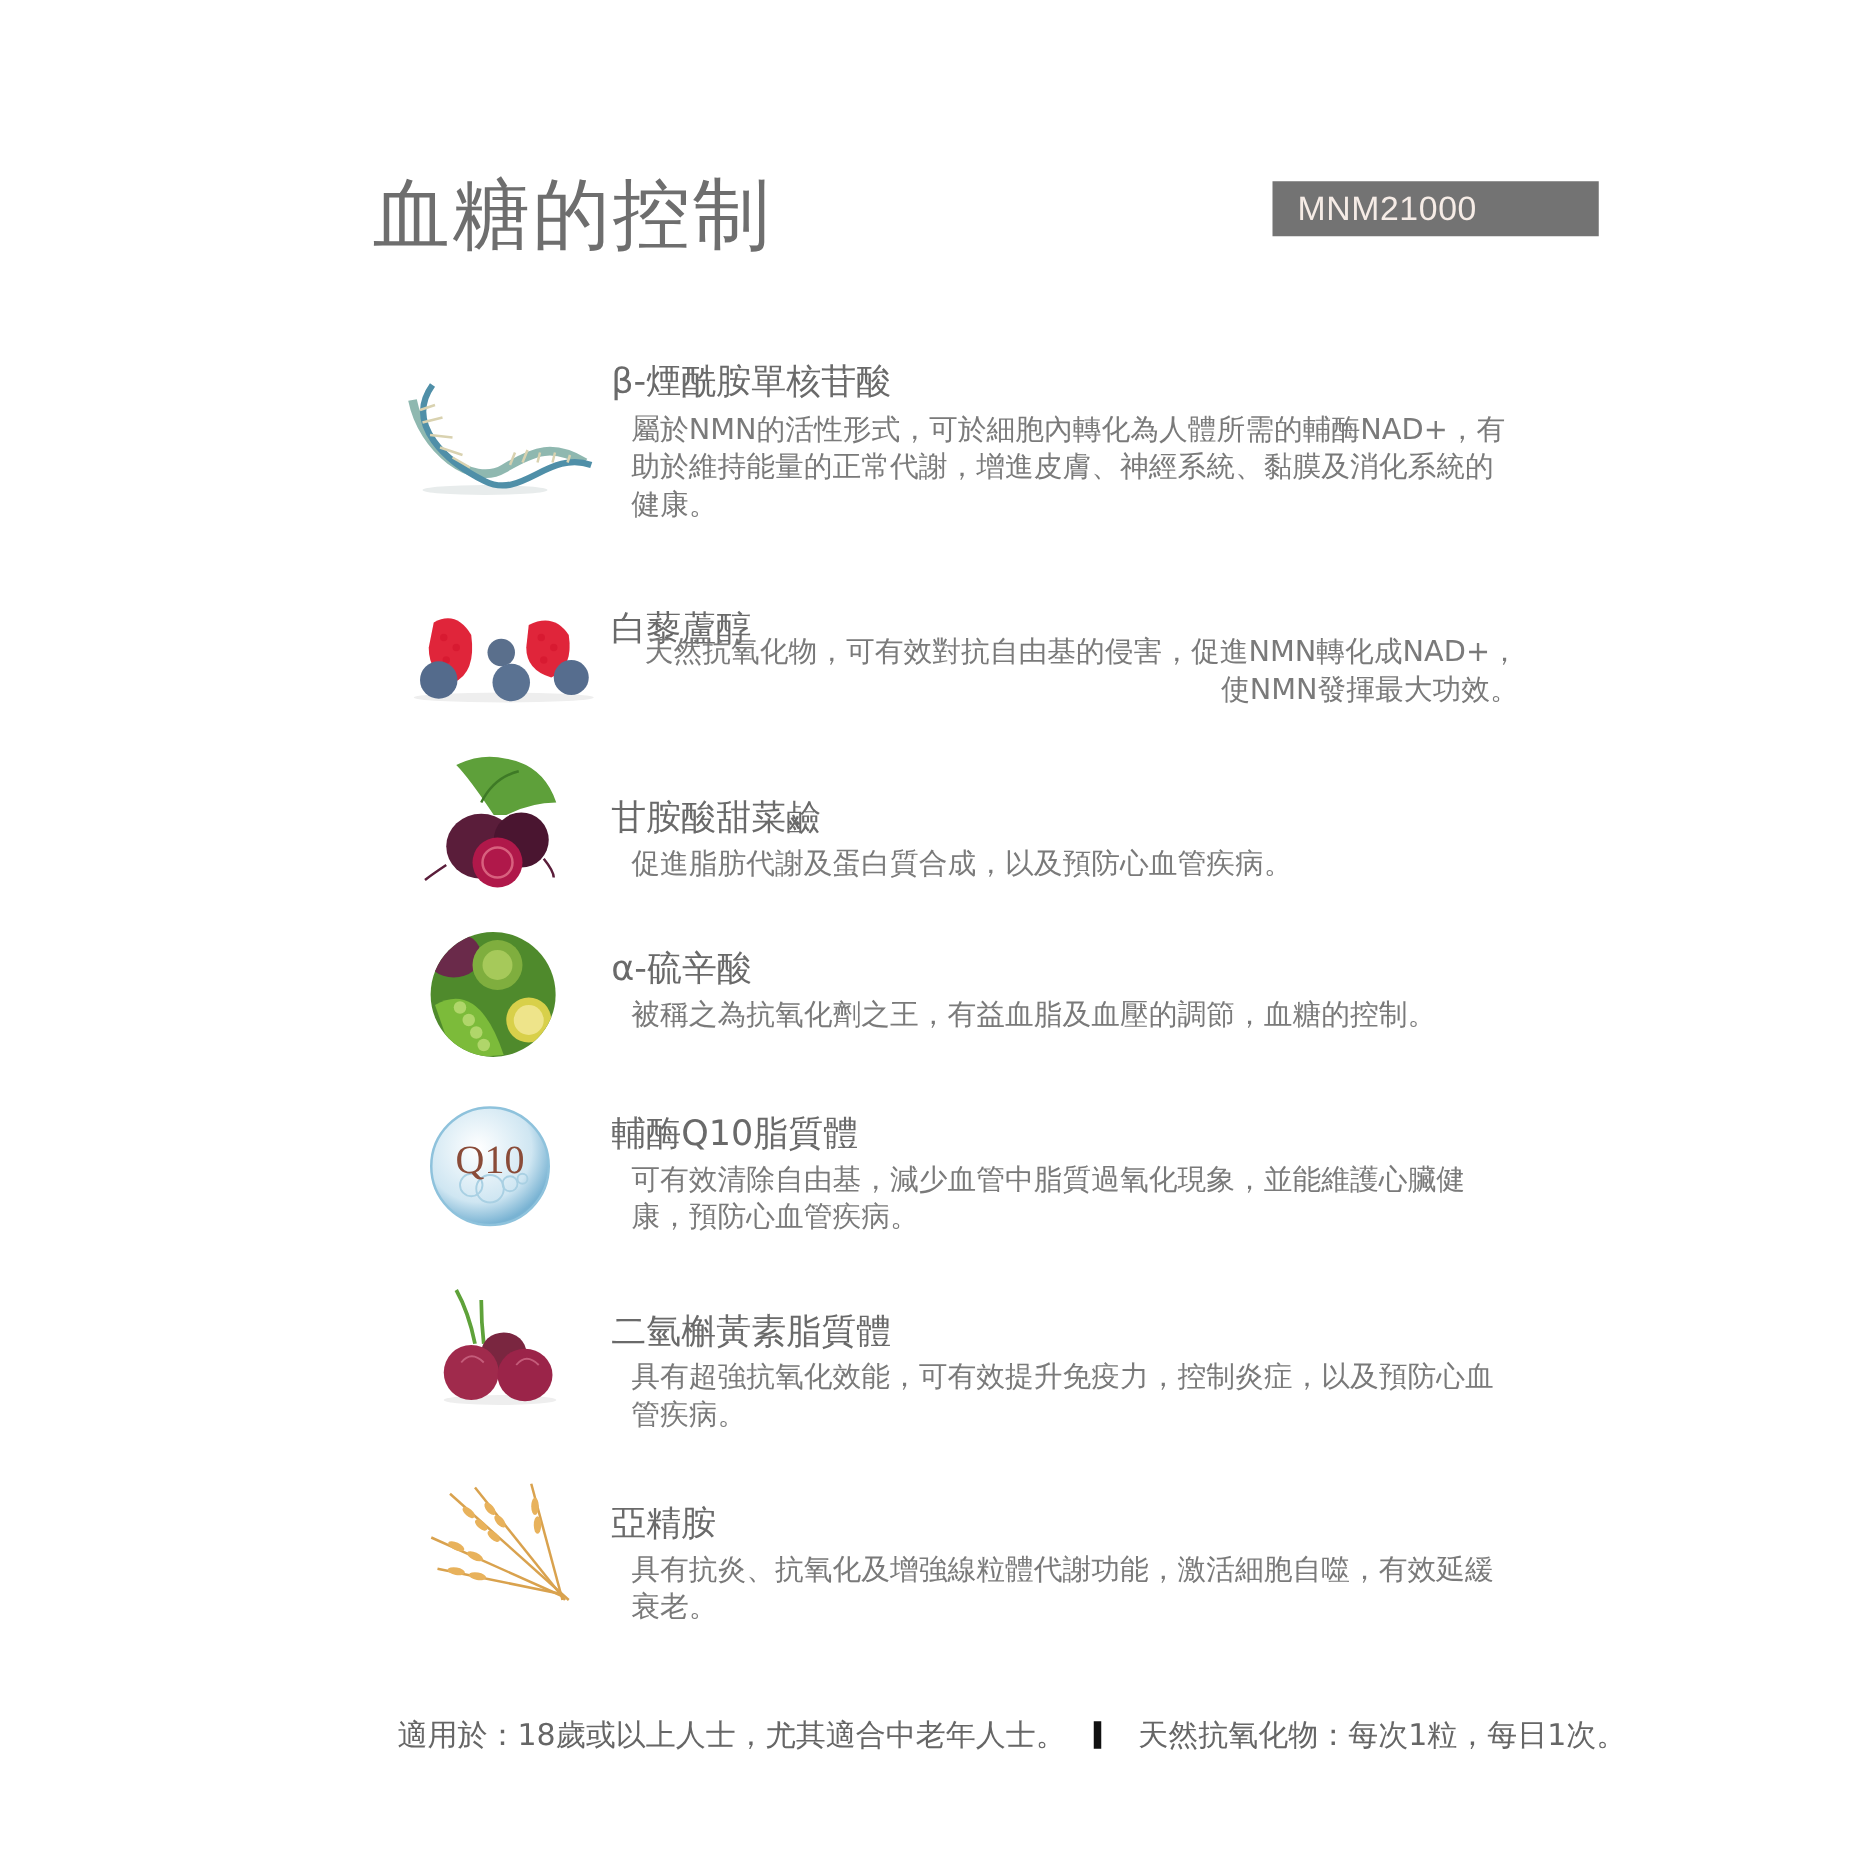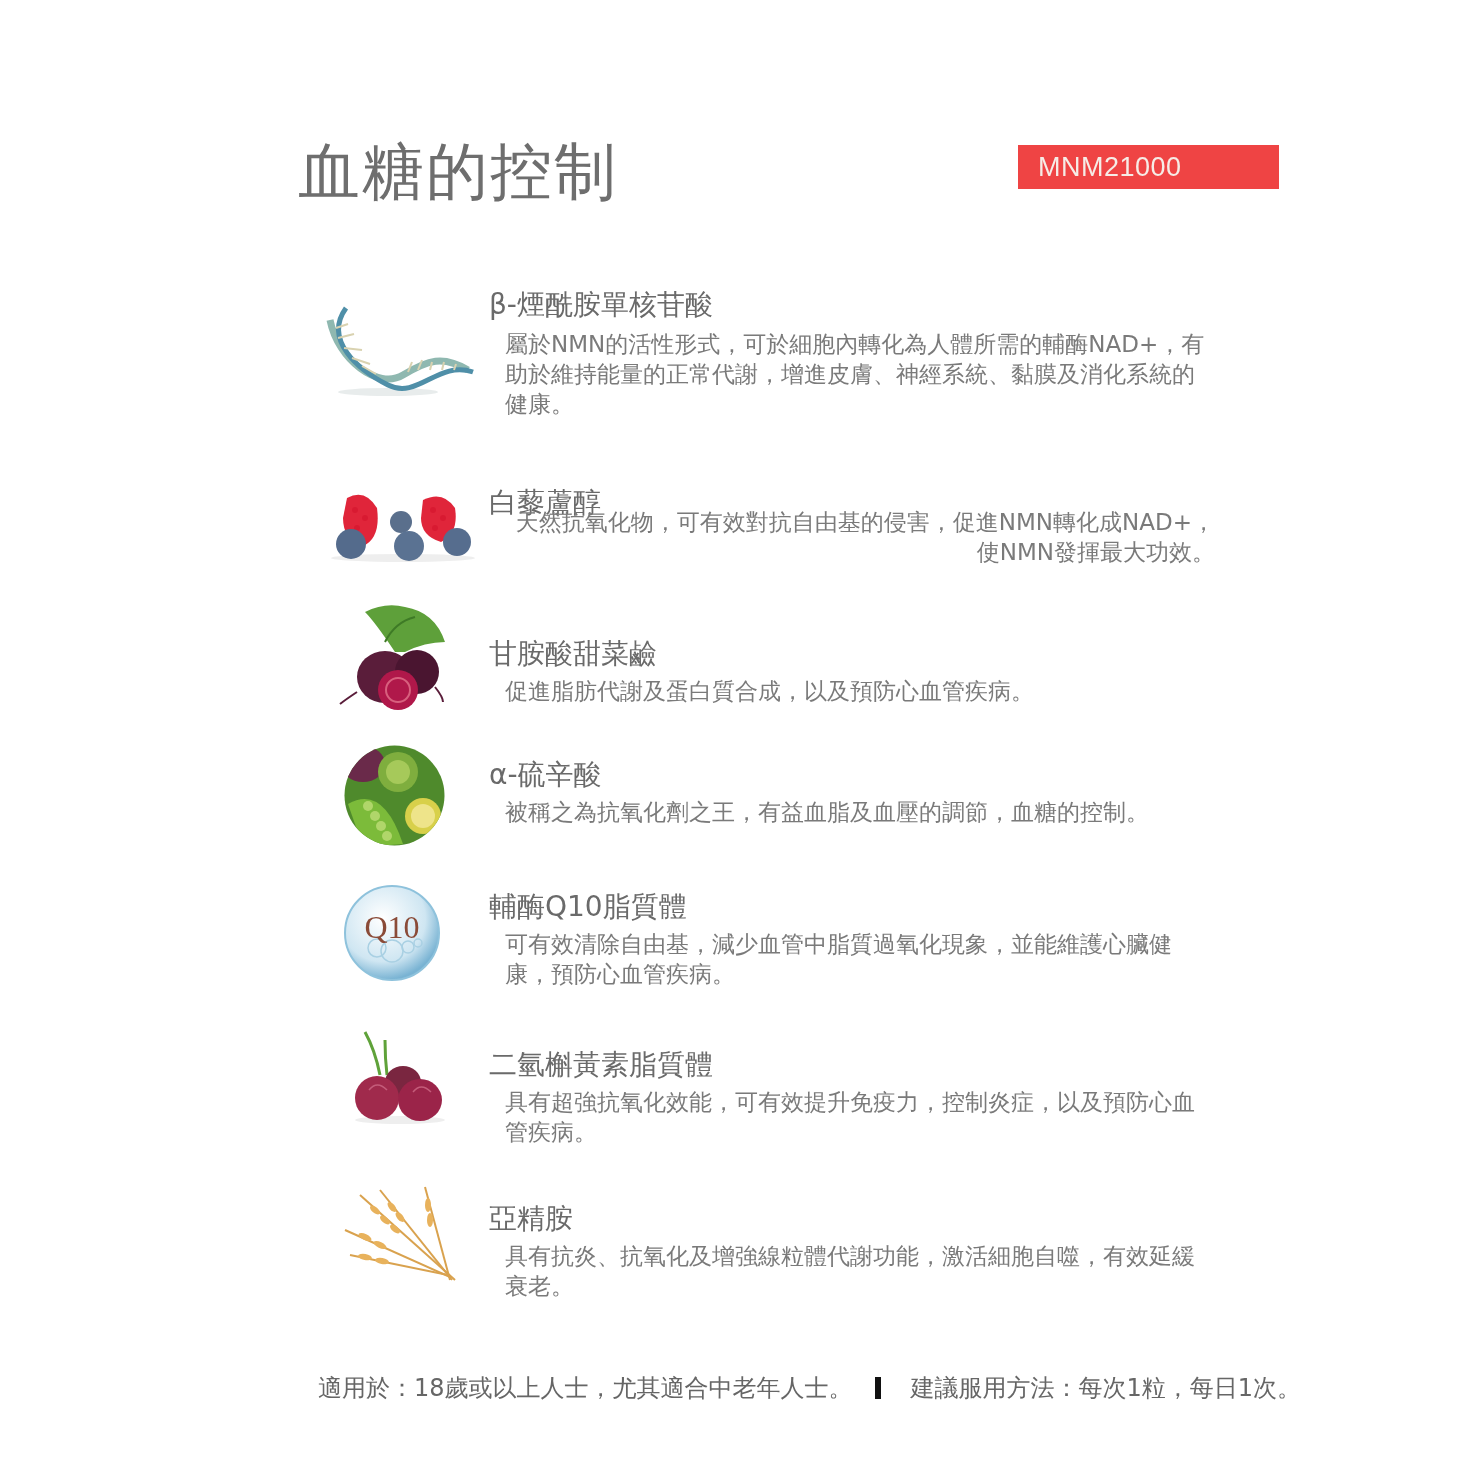--- a/index.html
+++ b/index.html
@@ -6,21 +6,21 @@
   html, body { width: 1484px; height: 1484px; background: #ffffff; overflow: hidden; }
   body { font-family: "DejaVu Sans", "Liberation Sans", sans-serif; color: #6b6b6b; position: relative; }
 
   .page-title {
     position: absolute; left: 298px; top: 132px;
     font-size: 62px; font-weight: 400; color: #6e6e6e; letter-spacing: 2px;
     line-height: 80px;
   }
   .code-badge {
     position: absolute; left: 1018px; top: 145px; width: 261px; height: 44px;
-    background: #ef4444; color: #f6ece6;
+    background: #737373; color: #f6ece6;
     font-family: "Liberation Sans", "DejaVu Sans", sans-serif;
     font-size: 27px; line-height: 44px; padding-left: 20px; letter-spacing: 0.5px;
   }
 
   .ingredient { position: absolute; left: 0; width: 1484px; }
   .ing-icon { position: absolute; }
   .ing-name {
     position: absolute; left: 489px; font-size: 28px; color: #6a6a6a; line-height: 36px; white-space: nowrap;
   }
   .ing-desc {
@@ -199,14 +199,14 @@
       </g>
     </svg>
   </div>
   <div class="ing-name" style="top:16px;">亞精胺</div>
   <div class="ing-desc" style="top:56px;">具有抗炎、抗氧化及增強線粒體代謝功能，激活細胞自噬，有效延緩衰老。</div>
 </div>
 
 <div class="footer">
   <span>適用於：18歲或以上人士，尤其適合中老年人士。</span>
   <span class="footer-sep"></span>
-  <span>建議服用方法：每次1粒，每日1次。</span>
+  <span>天然抗氧化物：每次1粒，每日1次。</span>
 </div>
 
 </body></html>

